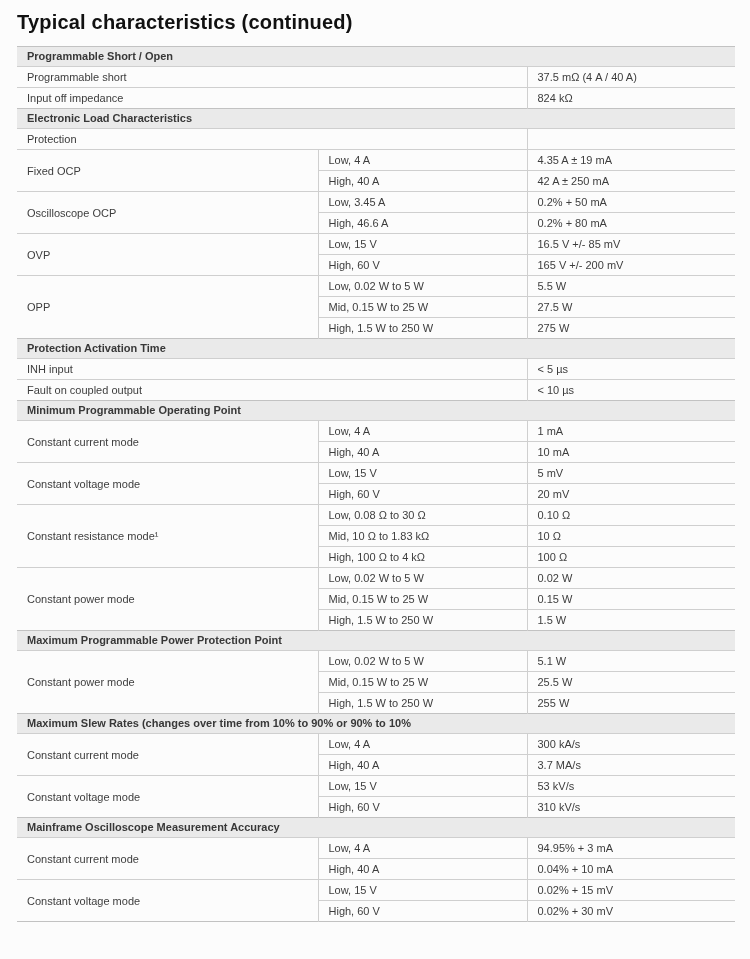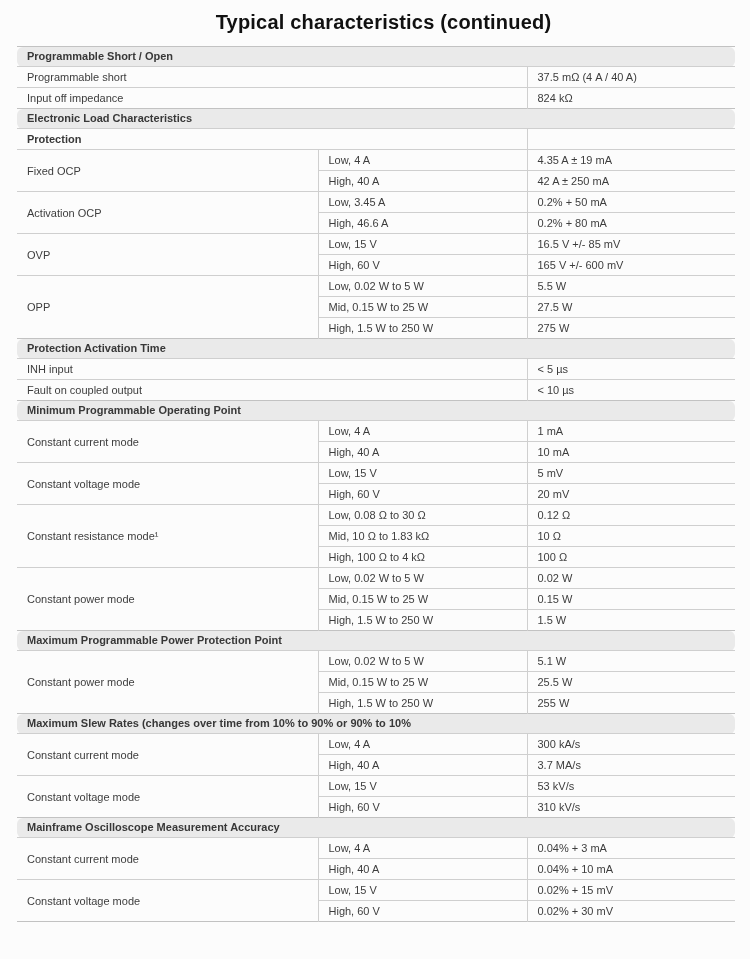--- a/index.html
+++ b/index.html
@@ -12,21 +12,21 @@
   }
   html,body{margin:0;padding:0;}
   body{
     width:750px;height:959px;overflow:hidden;
     background:var(--page-bg);
     font-family:"Liberation Sans","DejaVu Sans",sans-serif;
     color:var(--text);
   }
   .page-title{
     font-size:20px;font-weight:bold;color:var(--title);
-    margin:11px 0 0 17px;letter-spacing:0.2px;text-align:center;
+    margin:11px 0 0 17px;letter-spacing:0.2px;
   }
   table.spec-table{
     border-collapse:collapse;table-layout:fixed;
     width:718px;margin:12px 0 0 17px;
     font-size:11px;color:var(--text);
     border-bottom:1px solid var(--border-strong);
   }
   col.c1{width:301px;}
   col.c2{width:209px;}
   col.c3{width:208px;}
@@ -36,24 +36,23 @@
     line-height:13px;
     vertical-align:middle;
     overflow:hidden;white-space:nowrap;
   }
   tr.section-header td{
     background:var(--header-bg);
     font-weight:bold;
     border-top:1px solid var(--border-strong);
     padding:3px 10px 3px 10px;
     color:#383838;
-    border-radius:6px;
   }
   td.range, td.value{border-left:1px solid var(--border);}
-  td.bold{font-weight:bold;color:#383838;margin-top:31px;}
+  td.bold{font-weight:normal;color:#383838;margin-top:31px;}
 </style>
 </head>
 <body>
 
 <h1 class="page-title">Typical characteristics (continued)</h1>
 
 <table class="spec-table">
   <colgroup>
       <col class="c1">
       <col class="c2">
@@ -81,36 +80,36 @@
       <tr>
         <td class="param" rowspan="2">Fixed OCP</td>
         <td class="range">Low, 4 A</td>
         <td class="value">4.35 A ± 19 mA</td>
       </tr>
       <tr>
         <td class="range">High, 40 A</td>
         <td class="value">42 A ± 250 mA</td>
       </tr>
       <tr>
-        <td class="param" rowspan="2">Activation OCP</td>
+        <td class="param" rowspan="2">Oscilloscope OCP</td>
         <td class="range">Low, 3.45 A</td>
         <td class="value">0.2% + 50 mA</td>
       </tr>
       <tr>
         <td class="range">High, 46.6 A</td>
         <td class="value">0.2% + 80 mA</td>
       </tr>
       <tr>
         <td class="param" rowspan="2">OVP</td>
         <td class="range">Low, 15 V</td>
         <td class="value">16.5 V +/- 85 mV</td>
       </tr>
       <tr>
         <td class="range">High, 60 V</td>
-        <td class="value">165 V +/- 600 mV</td>
+        <td class="value">165 V +/- 200 mV</td>
       </tr>
       <tr>
         <td class="param" rowspan="3">OPP</td>
         <td class="range">Low, 0.02 W to 5 W</td>
         <td class="value">5.5 W</td>
       </tr>
       <tr>
         <td class="range">Mid, 0.15 W to 25 W</td>
         <td class="value">27.5 W</td>
       </tr>
@@ -146,21 +145,21 @@
         <td class="range">Low, 15 V</td>
         <td class="value">5 mV</td>
       </tr>
       <tr>
         <td class="range">High, 60 V</td>
         <td class="value">20 mV</td>
       </tr>
       <tr>
         <td class="param" rowspan="3">Constant resistance mode¹</td>
         <td class="range">Low, 0.08 Ω to 30 Ω</td>
-        <td class="value">0.12 Ω</td>
+        <td class="value">0.10 Ω</td>
       </tr>
       <tr>
         <td class="range">Mid, 10 Ω to 1.83 kΩ</td>
         <td class="value">10 Ω</td>
       </tr>
       <tr>
         <td class="range">High, 100 Ω to 4 kΩ</td>
         <td class="value">100 Ω</td>
       </tr>
       <tr>
@@ -212,21 +211,21 @@
       <tr>
         <td class="range">High, 60 V</td>
         <td class="value">310 kV/s</td>
       </tr>
       <tr class="section-header">
         <td colspan="3">Mainframe Oscilloscope Measurement Accuracy</td>
       </tr>
       <tr>
         <td class="param" rowspan="2">Constant current mode</td>
         <td class="range">Low, 4 A</td>
-        <td class="value">0.04% + 3 mA</td>
+        <td class="value">94.95% + 3 mA</td>
       </tr>
       <tr>
         <td class="range">High, 40 A</td>
         <td class="value">0.04% + 10 mA</td>
       </tr>
       <tr>
         <td class="param" rowspan="2">Constant voltage mode</td>
         <td class="range">Low, 15 V</td>
         <td class="value">0.02% + 15 mV</td>
       </tr>

